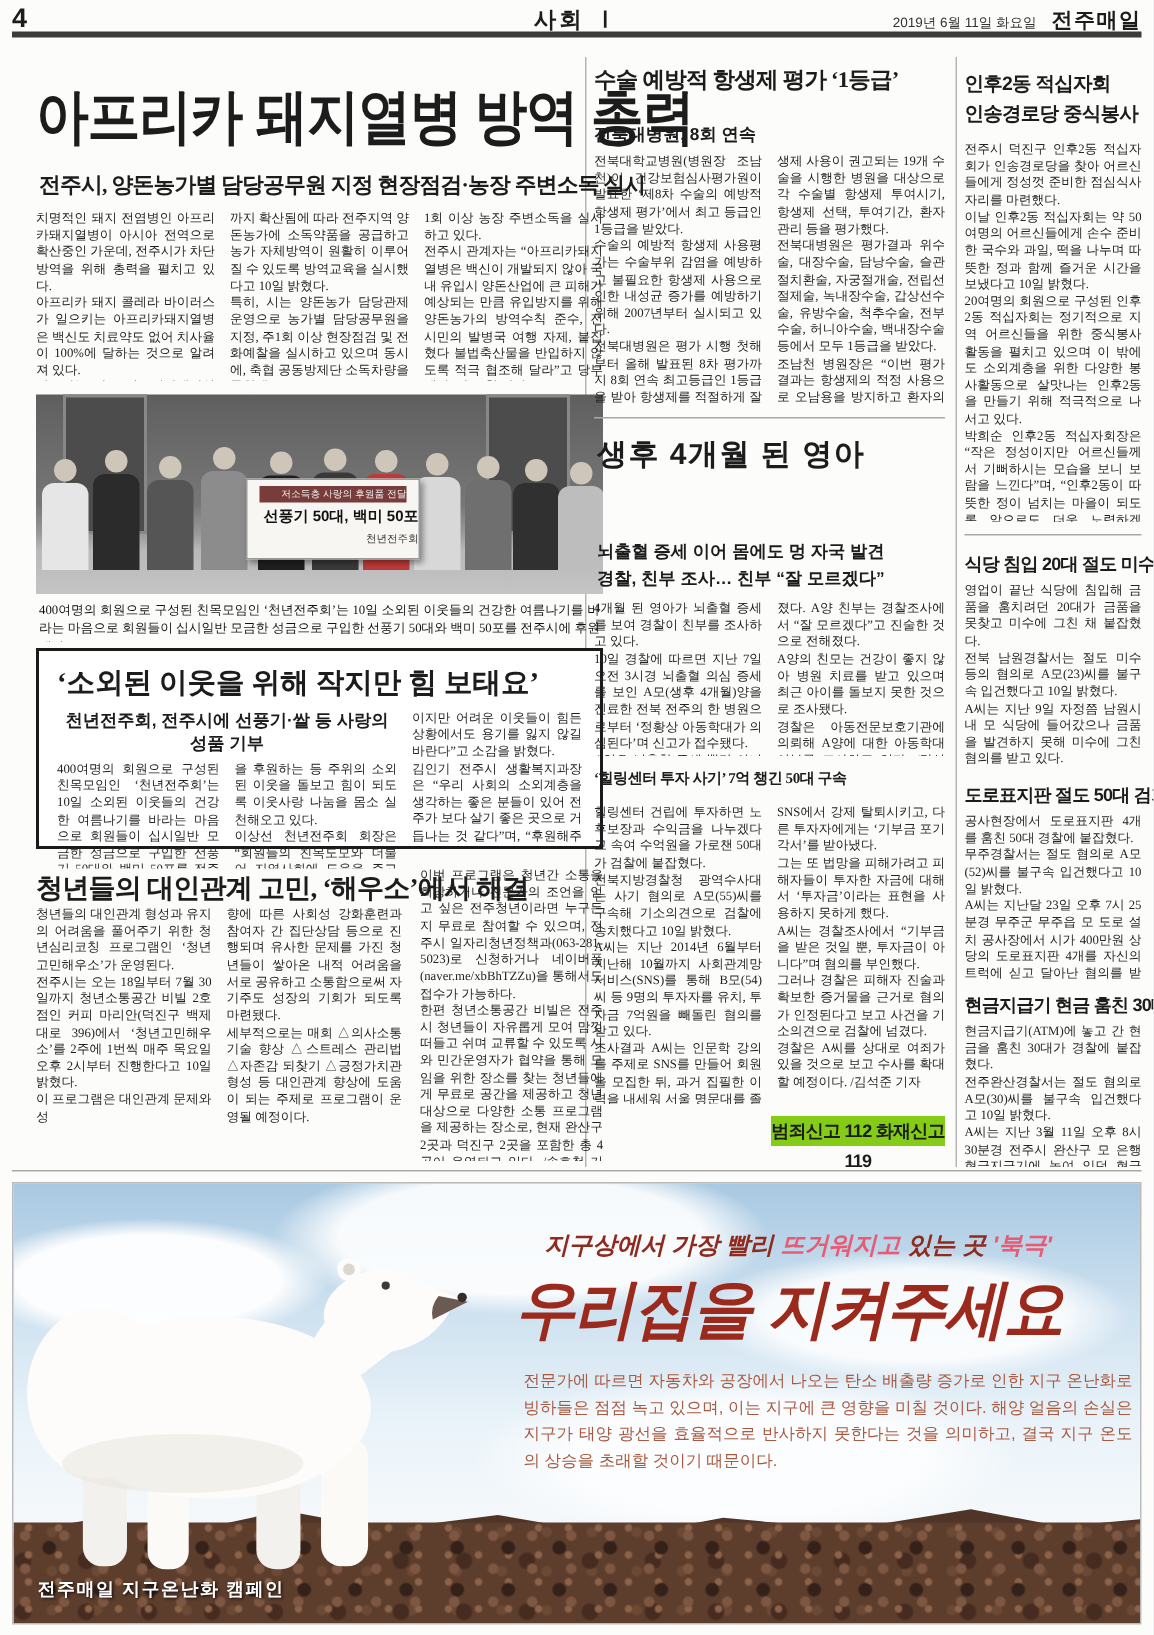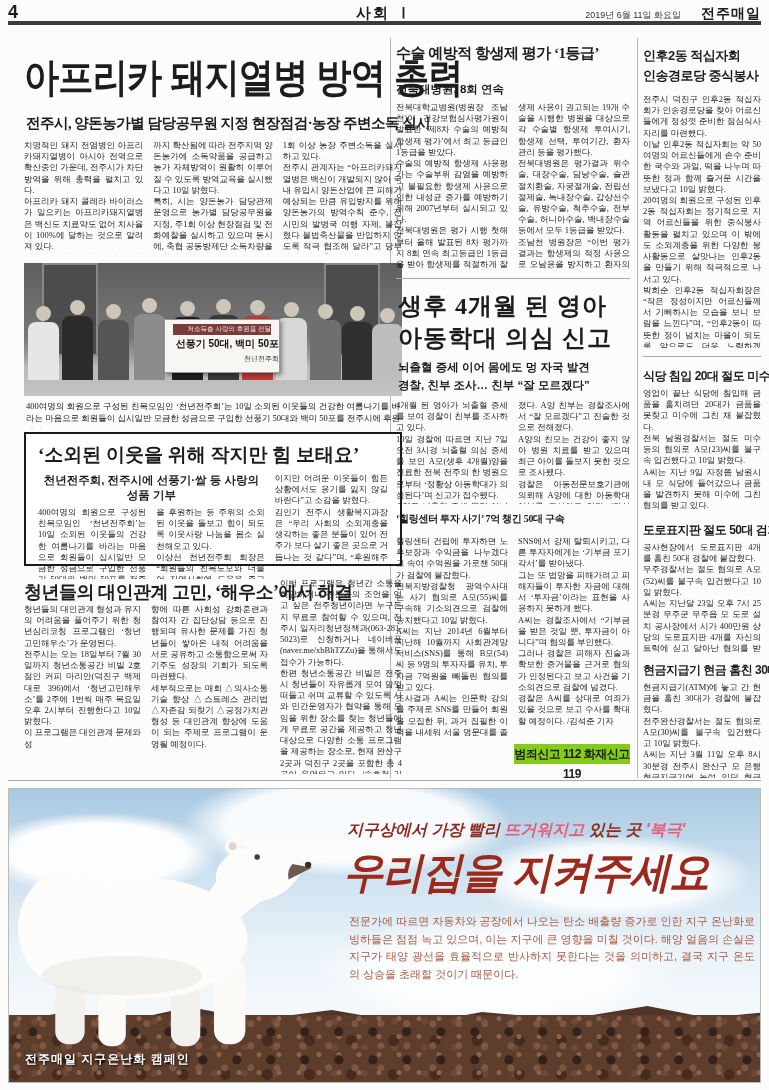--- a/index.html
+++ b/index.html
@@ -3,37 +3,37 @@
 <meta charset="utf-8">
 <style>
   html,body{margin:0;padding:0;background:#e8e8e8;}
   #page{position:relative;width:769px;height:1090px;background:#fcfcfa;margin:0 auto;
         font-family:"Liberation Serif",serif;color:#1c1c1c;overflow:hidden;}
   .abs{position:absolute;}
   
   .pageno{font:bold 18px "Liberation Sans",sans-serif;}
   .section{font:bold 15px "Liberation Sans",sans-serif;letter-spacing:2px;}
   .dateline{font:9px "Liberation Sans",sans-serif;color:#333;}
-  .papername{font:bold 14px "Liberation Sans",sans-serif;margin-left:20px;letter-spacing:1px;}
+  .papername{font:bold 14px "Liberation Sans",sans-serif;margin-left:10px;letter-spacing:1px;}
   .toprule{background:#3c3c3c;height:4px;}
   .vrule{width:1px;background:#b5b5b5;}
   .hrule{height:1px;background:#a8a8a8;}
   
   .body-text{font:8.5px/1.32 "Liberation Serif",serif;text-align:justify;
              white-space:pre-line;overflow:hidden;color:#222;}
   .colrow{display:flex;gap:10px;}
   .colrow>div{flex:1;}
   h1,h2,h3,h4{margin:0;font-weight:bold;}
   .h-main{font-family:"Liberation Sans",sans-serif;font-weight:900;font-size:40px;
           letter-spacing:-1px;white-space:nowrap;transform:scaleX(.88);transform-origin:left;}
   .sub-main{font:bold 14.5px "Liberation Serif",serif;letter-spacing:-.5px;white-space:nowrap;}
   .h-serif-lg{font-family:"Liberation Serif",serif;font-weight:bold;font-size:19px;text-align:left;}
   .sub-sm{font:bold 11.5px "Liberation Sans",sans-serif;}
   .h-mid{font-family:"Liberation Serif",serif;font-weight:bold;font-size:15px;white-space:nowrap;letter-spacing:-.5px;}
-  .h-baby{font-family:Liberation Serif, serif;font-weight:600;font-size:24px;line-height:1.35;letter-spacing:1px;}
+  .h-baby{font-family:Liberation Sans, sans-serif;font-weight:600;font-size:20px;line-height:1.35;letter-spacing:1px;}
   .h-fraud{font-family:"Liberation Serif",serif;font-weight:bold;font-size:10px;white-space:nowrap;letter-spacing:-.3px;}
   .h-right{font:bold 13px/1.55 "Liberation Sans",sans-serif;letter-spacing:-.5px;}
   .h-brief{font:bold 12px "Liberation Sans",sans-serif;letter-spacing:-.5px;white-space:nowrap;}
   .h-youth{font-family:"Liberation Serif",serif;font-weight:bold;font-size:18px;white-space:nowrap;letter-spacing:-.5px;}
   
   .photo{background:linear-gradient(180deg,#5f5f5f 0%,#777 55%,#9a9a9a 70%,#b9b9b9 78%,#c4c4c4 100%);overflow:hidden;}
   .photo .door{position:absolute;top:0;bottom:40px;width:52px;background:#4c4c4c;border:2px solid #888;}
   .person{position:absolute;bottom:16px;}
   .person .head{width:15px;height:15px;border-radius:50%;background:#cfc6ba;margin:0 auto 1px;}
   .person .torso{width:31px;border-radius:8px 8px 0 0;}
@@ -63,21 +63,21 @@
   .mountains{position:absolute;left:0;right:0;top:196px;height:48px;background:#513428;
       clip-path:polygon(0 100%,0 78%,7% 58%,14% 80%,24% 46%,33% 72%,43% 52%,54% 82%,63% 56%,74% 72%,85% 44%,93% 68%,100% 58%,100% 100%);}
   .ground{position:absolute;left:0;right:0;top:226px;bottom:0;background-color:#5d3d2c;
       background-image:
         radial-gradient(circle at 30% 40%, #7d5741 0 3px, transparent 4px),
         radial-gradient(circle at 70% 60%, #33211a 0 4px, transparent 5px),
         radial-gradient(circle at 50% 20%, #8c6349 0 2px, transparent 3px),
         radial-gradient(circle at 15% 75%, #462c20 0 5px, transparent 6px),
         radial-gradient(circle at 85% 25%, #6b4934 0 3px, transparent 4px);
       background-size:26px 22px,34px 28px,20px 18px,42px 34px,30px 26px;}
-  .ad-tagline{font:italic bold 16px "Liberation Sans",sans-serif;color:#8e2a1e;white-space:nowrap;}
+  .ad-tagline{font:italic bold 16px "Liberation Sans",sans-serif;color:#8e2a1e;white-space:nowrap;margin-left:16px;}
   .ad-tagline .hl{color:#e75b74;}
   .ad-head{font:italic 900 43px "Liberation Sans",sans-serif;color:#9c2a1c;white-space:nowrap;
            transform:scaleX(.94);transform-origin:left;letter-spacing:-1px;}
   .ad-body{font:11px/1.6 "Liberation Sans",sans-serif;color:#a85a41;text-align:justify;}
   .ad-cap{font:bold 12px "Liberation Sans",sans-serif;color:#fff;text-shadow:1px 1px 2px rgba(0,0,0,.8);letter-spacing:1px;}
 </style>
 </head>
 <body>
 
 <div id="page">
@@ -212,21 +212,20 @@
         <div class="body-text">생제 사용이 권고되는 19개 수술을 시행한 병원을 대상으로 각 수술별 항생제 투여시기, 항생제 선택, 투여기간, 환자관리 등을 평가했다.
  전북대병원은 평가결과 위수술, 대장수술, 담낭수술, 슬관절치환술, 자궁절개술, 전립선절제술, 녹내장수술, 갑상선수술, 유방수술, 척추수술, 전부수술, 허니아수술, 백내장수술 등에서 모두 1등급을 받았다.
  조남천 병원장은 “이번 평가결과는 항생제의 적정 사용으로 오남용을 방지하고 환자의 감염예방을 위해 전 의료진이 노력한 결과”라며 “앞으로도 최적의 항생제 투여를 통해 환자의 안전을 지키고 의료의 질을 높일 수 있도록 더욱 노력하겠다”고 말했다.  /김영태 기자</div>
       </div>
     </div>
     <div class="hrule abs" style="left:0;top:242px;width:234px;"></div>
 
     <div>
       <h2 class="h-baby abs" style="left:2px;top:254px;">
         <span style="display:block;">생후 4개월 된 영아</span>
-        <span style="display:block;">아동학대 의심 신고</span>
       </h2>
       <div class="sub-sm abs" style="left:2px;top:324px;">뇌출혈 증세 이어 몸에도 멍 자국 발견</div>
       <div class="sub-sm abs" style="left:2px;top:342px;">경찰, 친부 조사… 친부 “잘 모르겠다”</div>
       <div class="colrow abs" style="left:0;top:364px;width:234px;height:104px;">
         <div class="body-text"> 4개월 된 영아가 뇌출혈 증세를 보여 경찰이 친부를 조사하고 있다.
  10일 경찰에 따르면 지난 7일 오전 3시경 뇌출혈 의심 증세를 보인 A모(생후 4개월)양을 진료한 전북 전주의 한 병원으로부터 ‘정황상 아동학대가 의심된다’며 신고가 접수됐다.
  A양은 뇌출혈 증세 뿐만 아니라 몸에서 멍 자국도 발견된 것으로 알려</div>
         <div class="body-text">졌다. A양 친부는 경찰조사에서 “잘 모르겠다”고 진술한 것으로 전해졌다.
  A양의 친모는 건강이 좋지 않아 병원 치료를 받고 있으며 최근 아이를 돌보지 못한 것으로 조사됐다.
  경찰은 아동전문보호기관에 의뢰해 A양에 대한 아동학대 여부를 조사하고 있다.  /김석준 기자</div>

